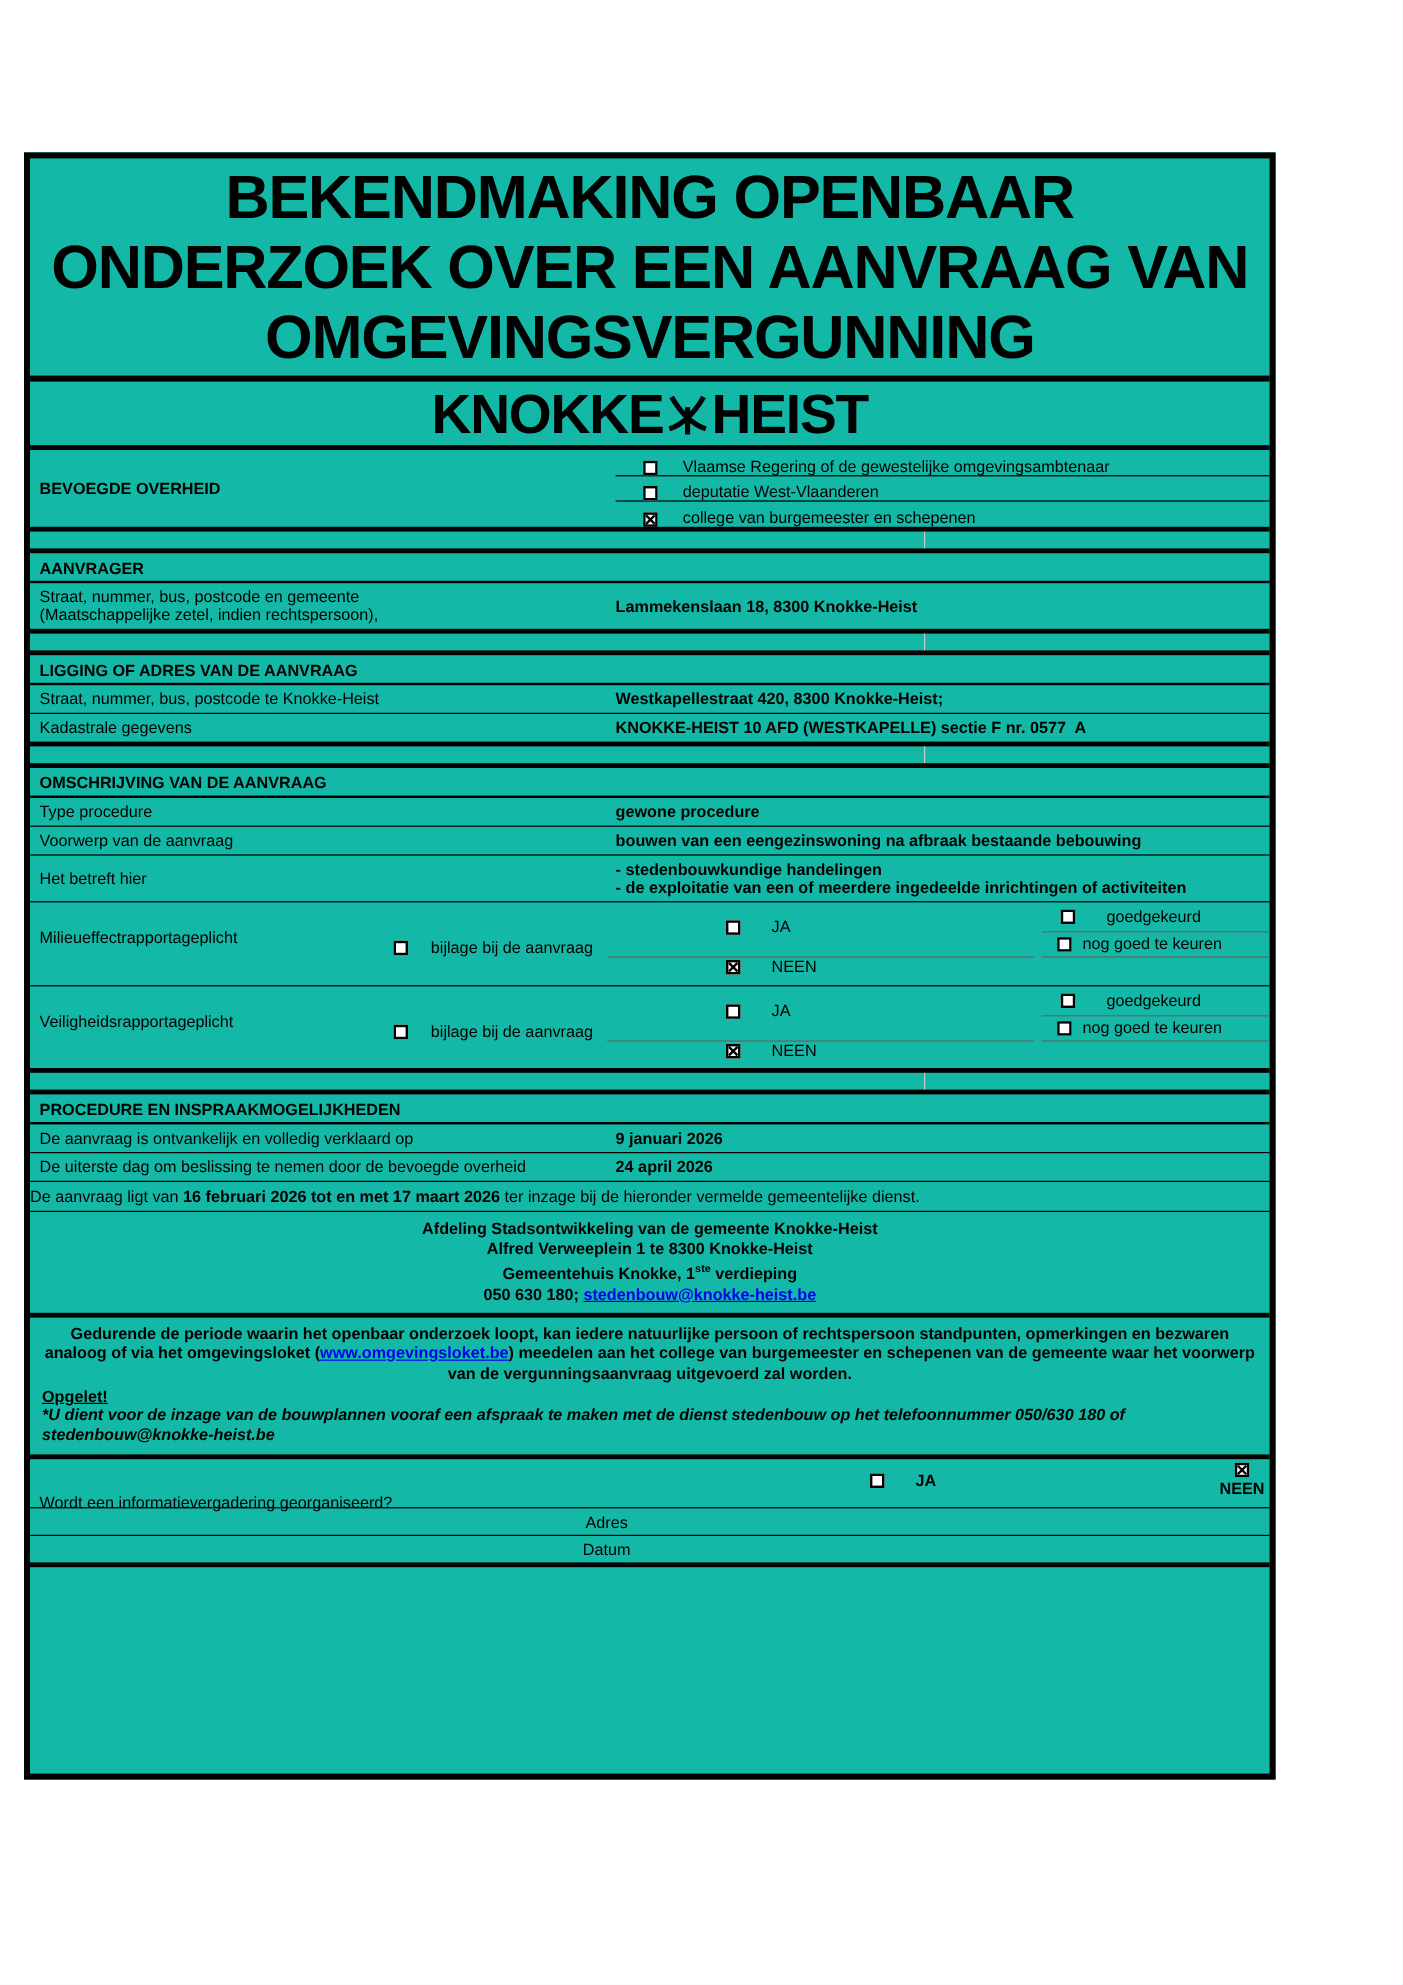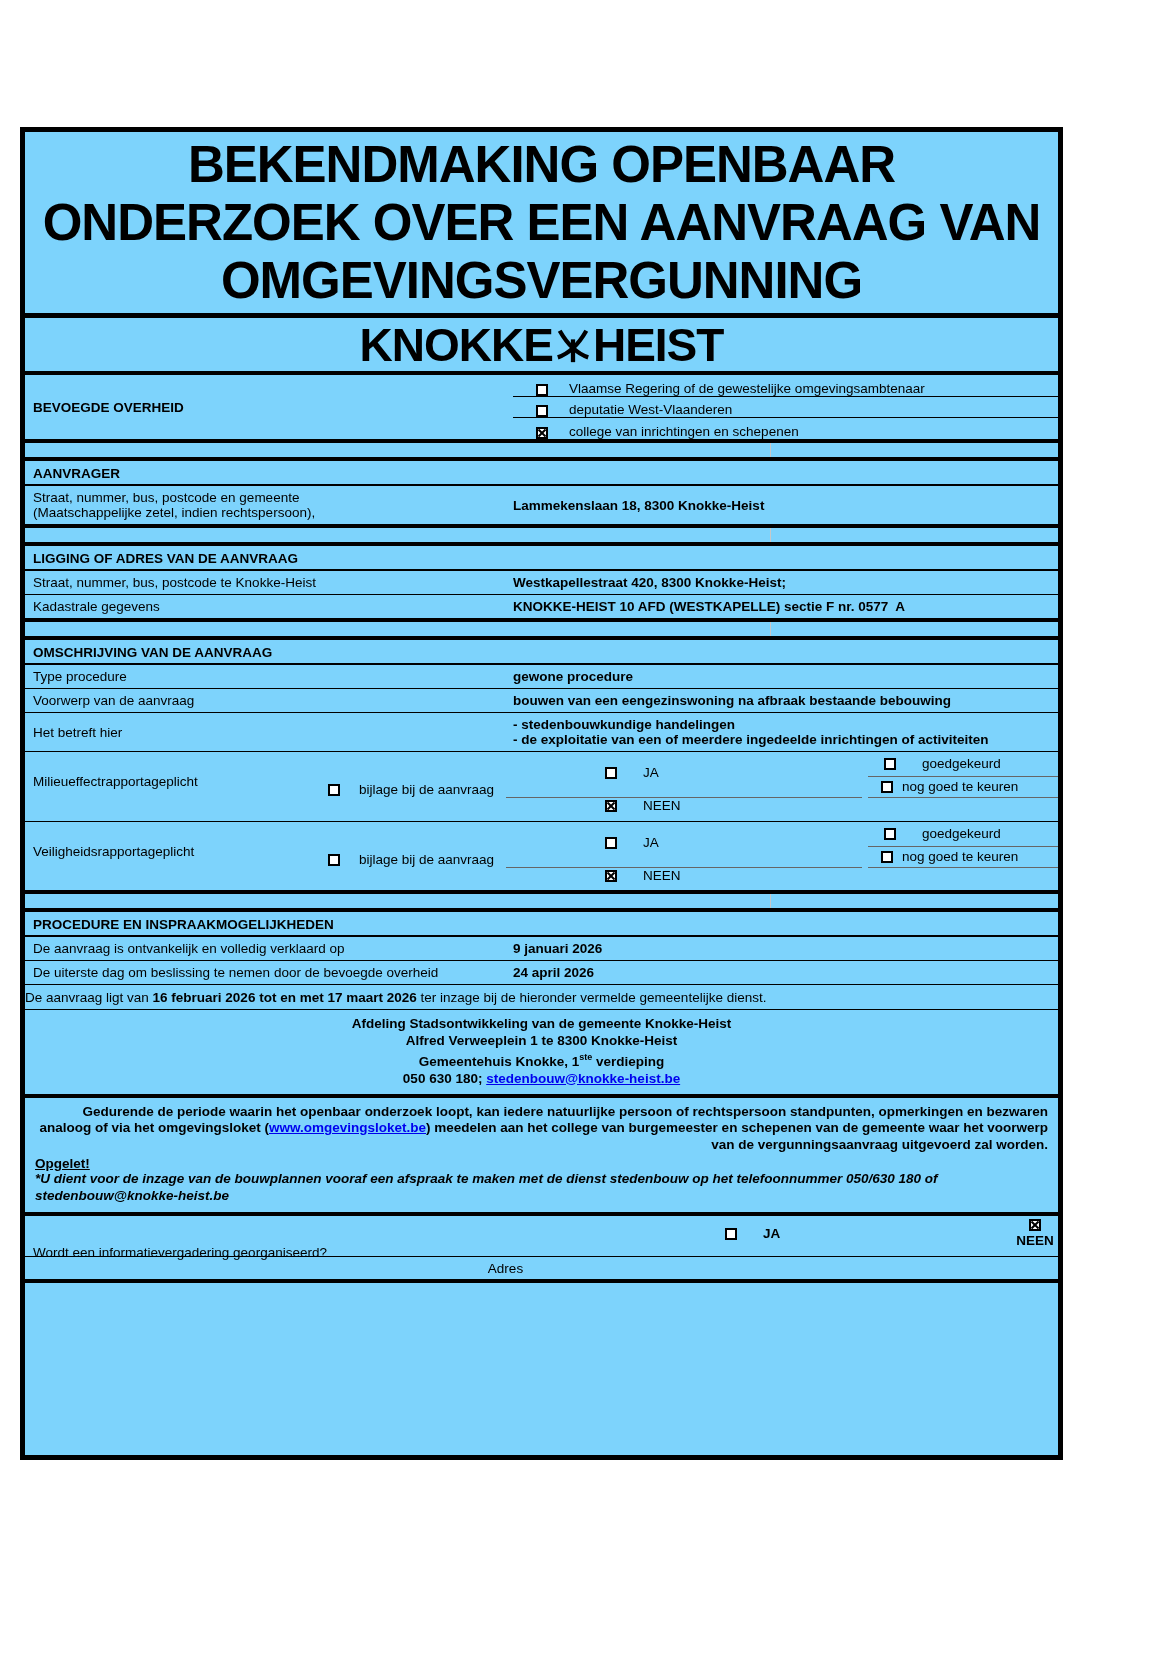--- a/index.html
+++ b/index.html
@@ -3,21 +3,21 @@
 <meta charset="utf-8">
 <style>
   * { box-sizing: border-box; margin: 0; padding: 0; }
   html,body { background:#fff; }
   body {
     width:1169px; height:1654px; position:relative;
     font-family:"Liberation Sans", sans-serif; color:#000;
   }
   .doc {
     position:absolute; left:20px; top:127px; width:1043px;
-    border:5px solid #000; background:#7dd3fc;
+    border:5px solid #000; background:#14b8a6;
   }
   
   .title {
     text-align:center; font-weight:bold; font-size:51px; line-height:58px;
     letter-spacing:-1px; white-space:pre-line; padding:4px 0 3px;
   }
   .logo-row {
     border-top:5px solid #000; height:58px; display:flex;
     align-items:center; justify-content:center;
     font-size:46px; font-weight:bold; letter-spacing:-1px;
@@ -57,21 +57,21 @@
   .nog-grp  { position:absolute; left:856px; top:27px; display:flex; align-items:center; gap:9px; }
   .rline1   { position:absolute; left:843px; right:0; top:24px; border-top:1.5px solid #666; }
   .rline2   { position:absolute; left:843px; right:0; top:45px; border-top:1.5px solid #666; }
   
   .inzage { border-top:1.5px solid #000; text-align:left; padding:5px 0 4px; font-size:13.5px; }
   .inzage b { font-weight:bold; }
   .dienst { border-top:1.5px solid #000; text-align:center; font-weight:bold; font-size:13.5px; line-height:17px; padding:5px 0 7px; }
   .dienst sup { font-size:9px; }
   a.link { color:#0000ee; font-weight:bold; text-decoration:underline; }
   .bezwaar-block { border-top:4px solid #000; font-size:13.5px; padding:6px 10px 8px; }
-  .bezwaar-text { text-align:right; font-weight:bold; line-height:16.5px; }
+  .bezwaar-text { text-align:center; font-weight:bold; line-height:16.5px; }
   .opgelet { font-weight:bold; text-decoration:underline; margin-top:3px; }
   .afspraak { font-weight:bold; font-style:italic; line-height:16.5px; }
   
   .info-block { border-top:4px solid #000; }
   .info-q { position:relative; height:40px; font-size:13.5px; }
   .q-text { position:absolute; left:8px; top:29px; }
   .ja-q   { position:absolute; left:700px; top:10px; display:flex; align-items:center; gap:26px; }
   .ja-q .lbl, .neen-col .lbl { font-weight:bold; }
   .neen-col { position:absolute; left:985px; top:3px; width:50px; display:flex; flex-direction:column; align-items:center; gap:2px; }
   .center-row { border-top:1.5px solid #000; height:23px; display:flex; align-items:center; justify-content:center; padding-right:72px; font-size:13.5px; }
@@ -104,21 +104,21 @@
       <div class="opt">
         <span class="cb"></span>
         <span>Vlaamse Regering of de gewestelijke omgevingsambtenaar</span>
       </div>
       <div class="opt">
         <span class="cb"></span>
         <span>deputatie West-Vlaanderen</span>
       </div>
       <div class="opt">
         <span class="cb checked"></span>
-        <span>college van inrichtingen en schepenen</span>
+        <span>college van burgemeester en schepenen</span>
       </div>
     </div>
   </div>
 
   <div class="spacer"></div>
 
   <div class="sec">
     <div class="sec-header">AANVRAGER</div>
     <div class="frow last">
       <div class="flabel">Straat, nummer, bus, postcode en gemeente
@@ -252,17 +252,20 @@
         <span class="lbl">JA</span>
       </span>
       <span class="neen-col">
         <span class="cb checked"></span>
         <span class="lbl">NEEN</span>
       </span>
     </div>
     <div class="center-row">
       <span>Adres</span>
     </div>
+    <div class="center-row">
+      <span>Datum</span>
+    </div>
   </div>
 
   <div class="bottom-space"></div>
 
 </div>
 
 </body></html>

